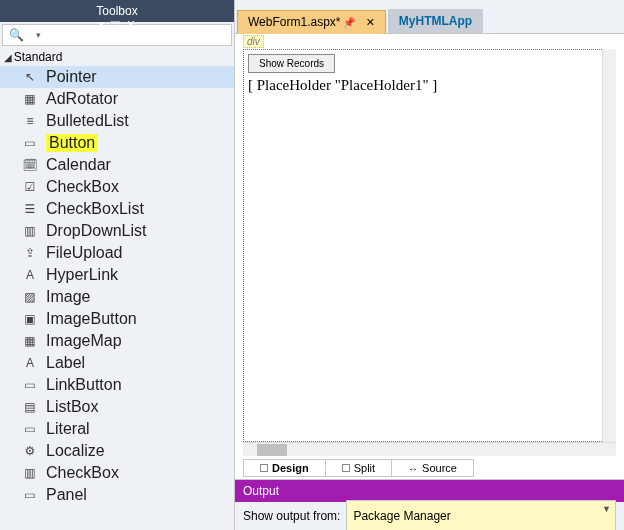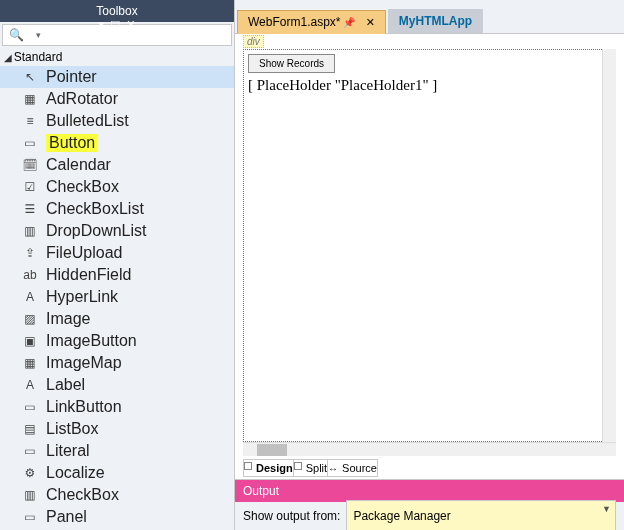--- a/index.html
+++ b/index.html
@@ -28,24 +28,24 @@
   .tab.inactive { background: #c9cdd6; color: #0369a1; margin-left: 2px; font-weight: bold; }
   .tagrow { padding: 2px 8px 0 8px; font-size: 10px; color: #777; }
   .tagrow span { border: 1px dotted #bbb; padding: 0 3px; background: #fef9c3; font-style: italic; }
   .designer { flex: 1; background: #fff; margin: 2px 8px 0 8px; border: 1px dotted #4a7ac5; padding: 4px; position: relative; }
   .btn { display: inline-block; border: 1px solid #888; background: #f0f0f0; padding: 3px 10px; font-size: 10px; cursor: pointer; }
   .placeholder-ctrl { font-family: "Times New Roman", serif; font-size: 15px; margin-top: 4px; }
   .vscroll { position: absolute; right: -1px; top: -1px; bottom: -1px; width: 14px; background: #f0f0f0; border-left: 1px solid #ddd; }
   .hscroll { height: 14px; background: #f0f0f0; border-top: 1px solid #ddd; margin: 0 8px; position: relative; }
   .hscroll .thumb { position: absolute; left: 14px; top: 1px; height: 12px; width: 30px; background: #c0c0c0; }
   .view-tabs { display: flex; align-items: center; padding: 2px 8px; gap: 0; border-bottom: 1px solid #c8c8c8; background: #fff; height: 24px; }
-  .vtab { border: 1px solid #c8c8c8; padding: 2px 0; font-size: 11px; display: flex; gap: 4px; cursor: pointer; background: #fff; }
+  .vtab { border: 1px solid #c8c8c8; padding: 2px 16px; font-size: 11px; display: flex; align-items: center; gap: 4px; cursor: pointer; background: #fff; }
   .vtab + .vtab { border-left: none; }
   .vtab .sq { width: 8px; height: 8px; border: 1px solid #888; display: inline-block; }
-  .output-header { background: #ec4899; color: #fff; padding: 4px 8px; font-size: 12px; height: 22px; display: flex; align-items: center; }
+  .output-header { background: #a21caf; color: #fff; padding: 4px 8px; font-size: 12px; height: 22px; display: flex; align-items: center; }
   .output-body { background: #eef1f5; padding: 4px 8px; display: flex; align-items: center; gap: 6px; height: 28px; }
   .output-body .sel { flex: 1; border: 1px solid #c8c8c8; background: #fef9c3; padding: 8px 6px; font-size: 12px; position: relative; }
   .output-body .sel .dd { position: absolute; right: 4px; top: 3px; font-size: 9px; color: #555; }
 </style>
 </head>
 <body>
 
 <div class="toolbox">
   <div class="tb-header">
     <span class="tb-title">Toolbox</span>
@@ -92,24 +92,20 @@
         <span class="ico">☰</span>
         <span class="lbl">CheckBoxList</span>
       </div>
       <div class="item">
         <span class="ico">▥</span>
         <span class="lbl">DropDownList</span>
       </div>
       <div class="item">
         <span class="ico">⇪</span>
         <span class="lbl">FileUpload</span>
-      </div>
-      <div class="item">
-        <span class="ico">ab</span>
-        <span class="lbl">HiddenField</span>
       </div>
       <div class="item">
         <span class="ico">A</span>
         <span class="lbl">HyperLink</span>
       </div>
       <div class="item">
         <span class="ico">▨</span>
         <span class="lbl">Image</span>
       </div>
       <div class="item">

